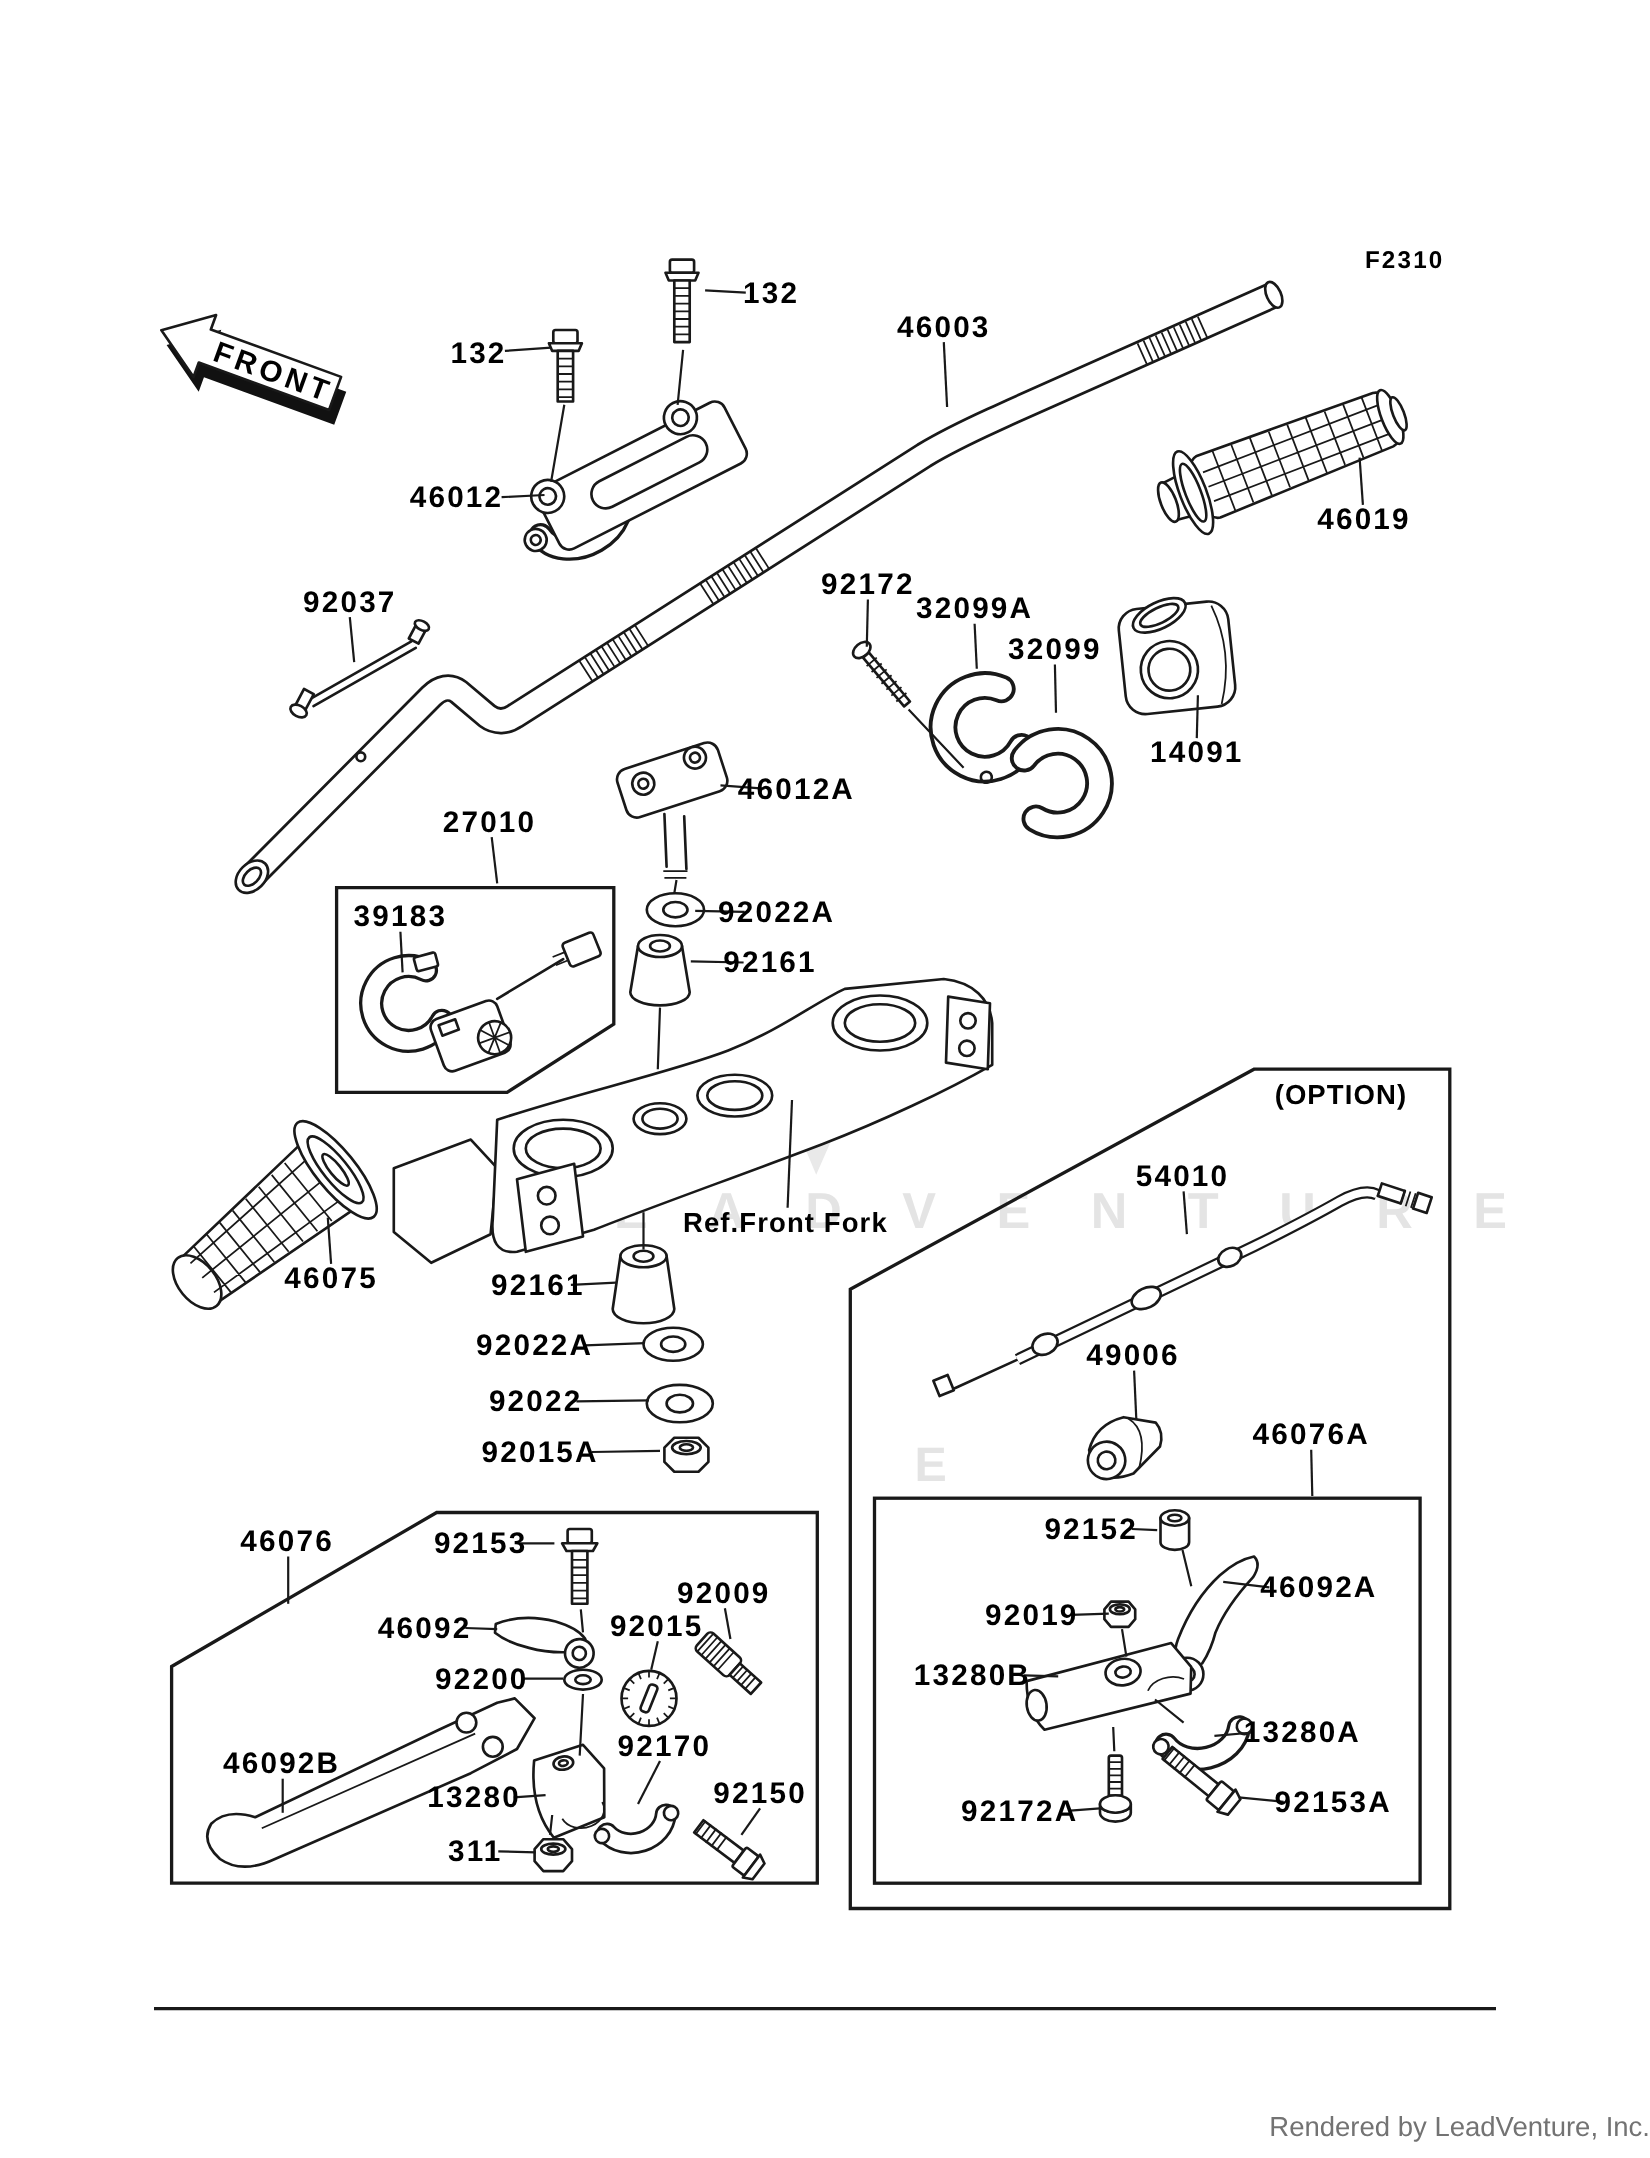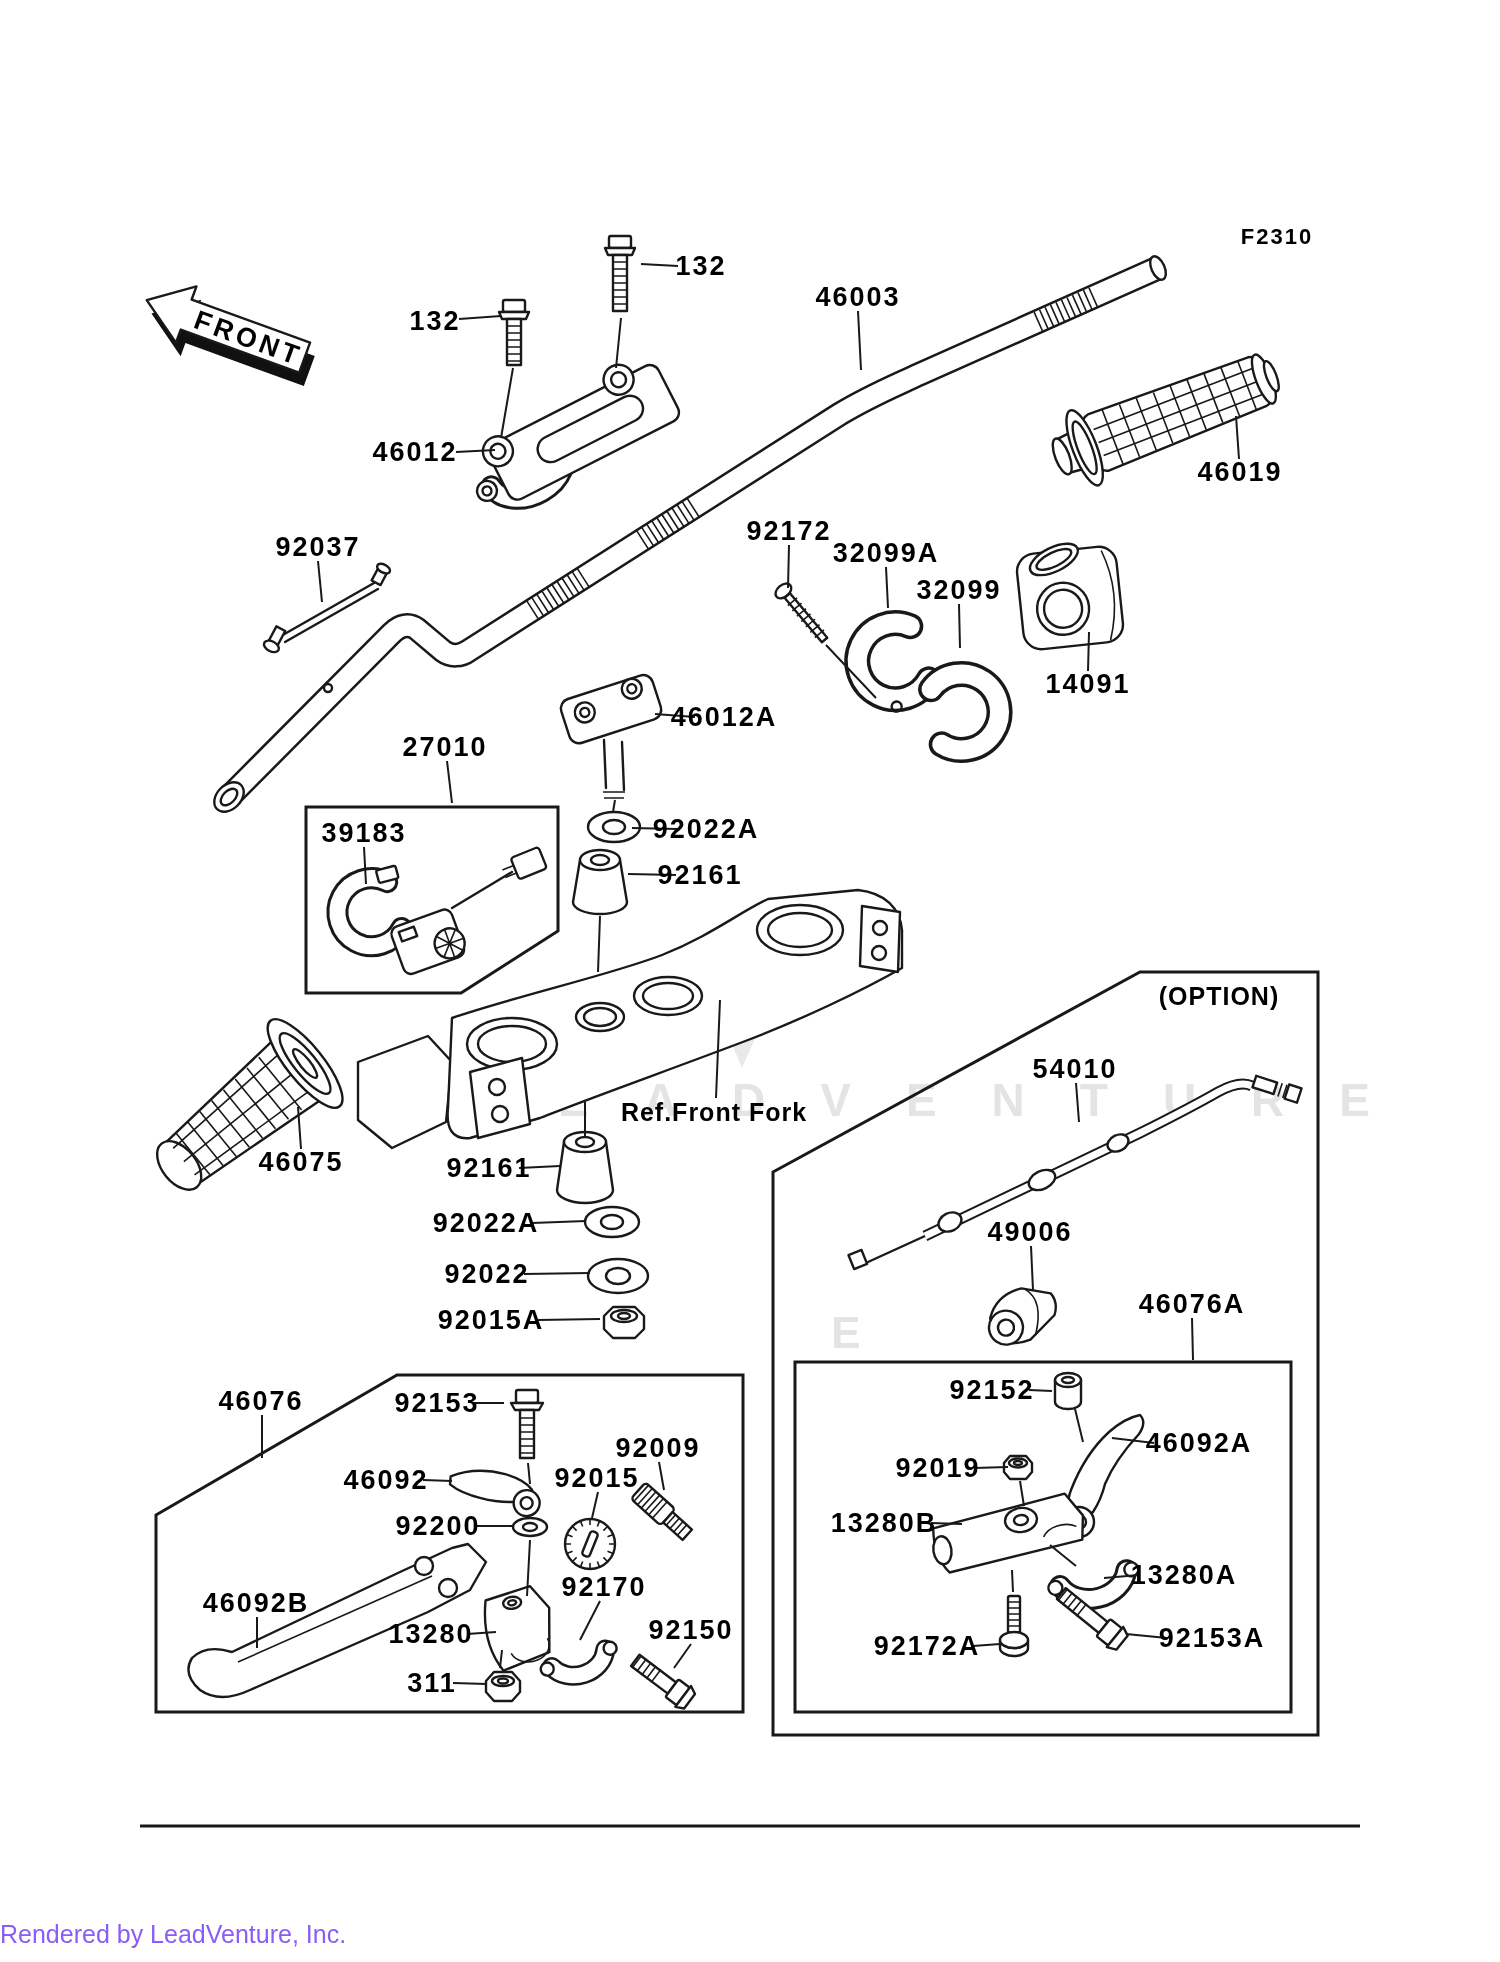--- a/index.html
+++ b/index.html
@@ -22,22 +22,22 @@
   .plabel{font-family:"Liberation Sans",sans-serif;font-weight:bold;font-size:27px;
           letter-spacing:2px;fill:#000;text-anchor:middle;dominant-baseline:central;}
   .wmark{font-family:"Liberation Sans",sans-serif;font-weight:bold;font-size:46px;
          letter-spacing:55px;fill:var(--wm);text-anchor:middle;dominant-baseline:central;}
   .wmfrag{font-family:"Liberation Sans",sans-serif;font-weight:bold;font-size:44px;
           fill:var(--wm);text-anchor:middle;dominant-baseline:central;}
   .figcode{font-family:"Liberation Sans",sans-serif;font-weight:bold;font-size:22px;
            letter-spacing:2px;fill:#000;text-anchor:middle;dominant-baseline:central;}
   .fronttxt{font-family:"Liberation Sans",sans-serif;font-weight:bold;font-size:27px;
             letter-spacing:4px;fill:#000;}
-  #footer{position:absolute;left:0;top:1920px;width:100%;text-align:left;
-          font-size:25px;color:#8b5cf6;letter-spacing:0px;}
+  #footer{position:absolute;left:0;top:1920px;width:100%;text-align:right;
+          font-size:25px;color:#737373;letter-spacing:0px;}
 </style>
 </head>
 <body>
 
 <div id="stage">
 <svg id="diagram" width="1500" height="1962" viewBox="0 0 1500 1962">
 
   <g>
     <path d="M700,968 L742,1068 L786,968 L756,968 L742,1008 L728,968 Z" fill="#e9e9e9"></path>
     <text class="wmark" x="950" y="1100">LEADVENTURE</text>

